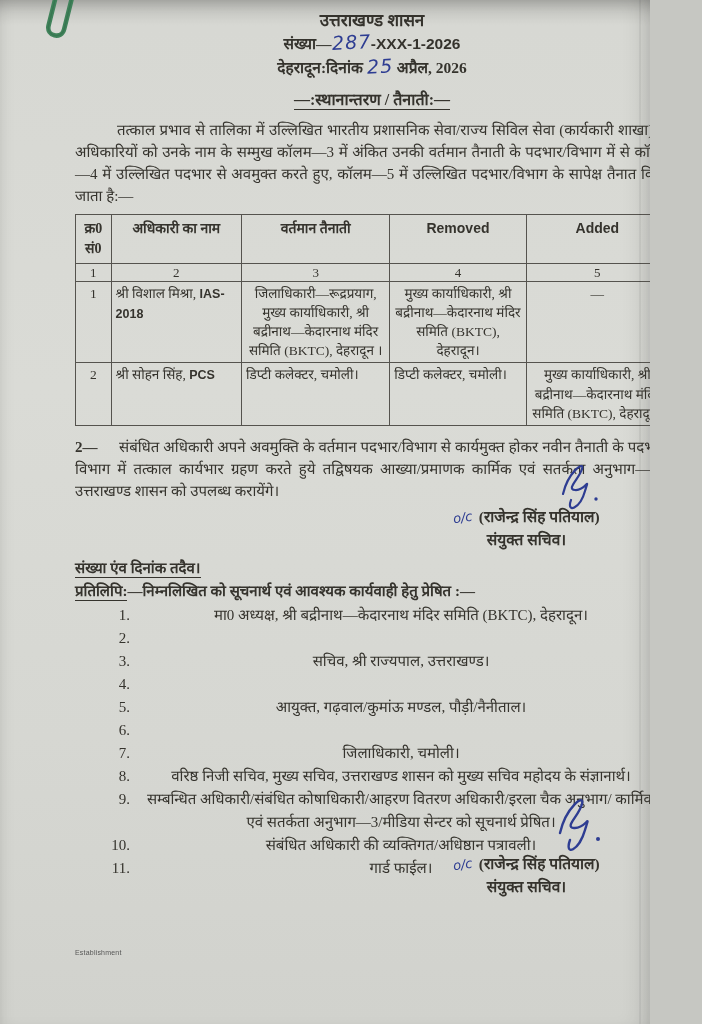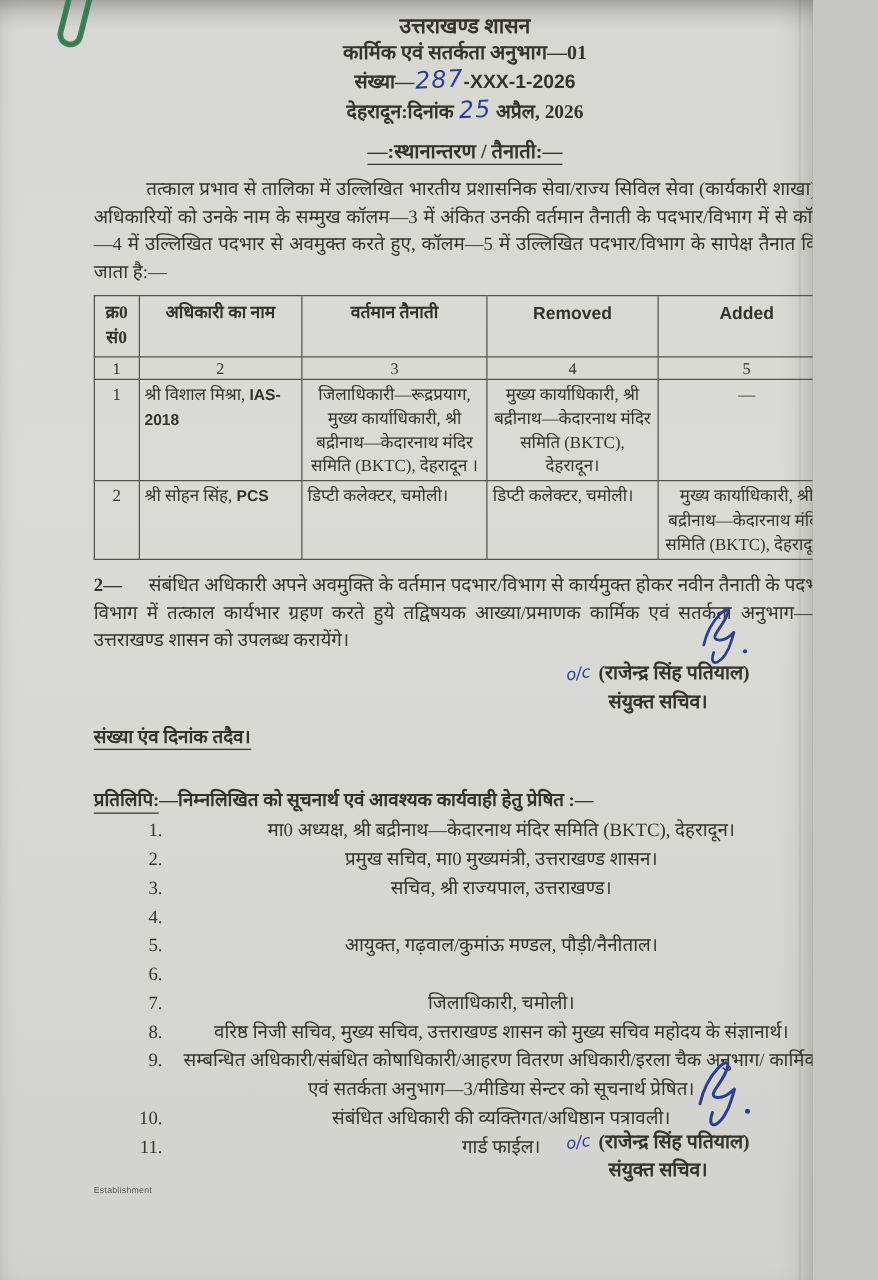--- a/index.html
+++ b/index.html
@@ -56,21 +56,21 @@
   .sigblock{
     position:relative;width:265px;margin-left:auto;margin-right:10px;
     text-align:center;font-size:15.5px;line-height:22px;margin-top:4px;
   }
   .sigblock .oc{font-size:13px;margin-right:6px;transform:rotate(-8deg);}
   .sigblock .name{font-weight:bold;}
   .sigblock .desg{font-weight:bold;}
   .sig-svg{position:absolute;pointer-events:none;}
   .refline{font-size:15px;font-weight:bold;line-height:23px;margin-top:6px;}
   .refline span{border-bottom:1.2px solid #35332d;padding-bottom:1px;}
-  .copyhead{font-size:15px;font-weight:bold;line-height:23px;margin-top:28px;}
+  .copyhead{font-size:15px;font-weight:bold;line-height:23px;}
   .copyhead .u{border-bottom:1.2px solid #35332d;padding-bottom:1px;}
   .copies{margin-top:1px;}
   .copy-item{display:flex;font-size:15px;line-height:23px;}
   .copy-num{flex:none;width:62px;text-align:right;padding-right:7px;box-sizing:border-box;}
   .copy-text{flex:1;text-align:center;padding-right:4px;}
   .sigblock.second{margin-top:-27px;}
   .wm{
     position:absolute;left:75px;top:949px;font-size:7px;color:#3f3f3f;
     font-family:"Liberation Sans",sans-serif;letter-spacing:.2px;opacity:.85;
     filter:blur(.3px);
@@ -83,21 +83,20 @@
 
   <svg class="clip" width="48" height="58" viewBox="0 0 48 58">
     <path d="M14,-6 L14,36 C14,47 30,47 30,36 L30,0" fill="none" stroke="#40825a" stroke-width="4.6" stroke-linecap="round"></path>
     <path d="M14,-6 L14,36 C14,47 30,47 30,36 L30,0" fill="none" stroke="#2e6b47" stroke-width="1.4" stroke-linecap="round" opacity=".5"></path>
   </svg>
 
   <div class="doc">
 
     <div class="hdr">
       <div class="l1">उत्तराखण्ड शासन</div>
-      <div class="l2">कार्मिक एवं सतर्कता अनुभाग—01</div>
       <div class="l3"><span>संख्या—</span><span class="hand num">287</span><span class="latin">-XXX-1-2026</span></div>
       <div class="l4"><span>देहरादून:दिनांक</span> <span class="hand num">25</span> <span>अप्रैल, 2026</span></div>
     </div>
 
     <div class="subject">
       <span>—:स्थानान्तरण / तैनाती:—</span>
     </div>
 
     <div class="para indent">तत्काल प्रभाव से तालिका में उल्लिखित भारतीय प्रशासनिक सेवा/राज्य सिविल सेवा (कार्यकारी शाखा) के अधिकारियों को उनके नाम के सम्मुख कॉलम—3 में अंकित उनकी वर्तमान तैनाती के पदभार/विभाग में से कॉलम—4 में उल्लिखित पदभार से अवमुक्त करते हुए, कॉलम—5 में उल्लिखित पदभार/विभाग के सापेक्ष तैनात किया जाता है:—</div>
 
@@ -156,21 +155,20 @@
 
     <div class="copyhead"><span class="u">प्रतिलिपि:</span><span>—निम्नलिखित को सूचनार्थ एवं आवश्यक कार्यवाही हेतु प्रेषित :—</span></div>
 
     <div class="copies">
       <div class="copy-item">
           <span class="copy-num">1.</span>
           <span class="copy-text">मा0 अध्यक्ष, श्री बद्रीनाथ—केदारनाथ मंदिर समिति (BKTC), देहरादून।</span>
         </div>
       <div class="copy-item">
           <span class="copy-num">2.</span>
-          <span class="copy-text">प्रमुख सचिव, मा0 मुख्यमंत्री, उत्तराखण्ड शासन।</span>
         </div>
       <div class="copy-item">
           <span class="copy-num">3.</span>
           <span class="copy-text">सचिव, श्री राज्यपाल, उत्तराखण्ड।</span>
         </div>
       <div class="copy-item">
           <span class="copy-num">4.</span>
         </div>
       <div class="copy-item">
           <span class="copy-num">5.</span>

